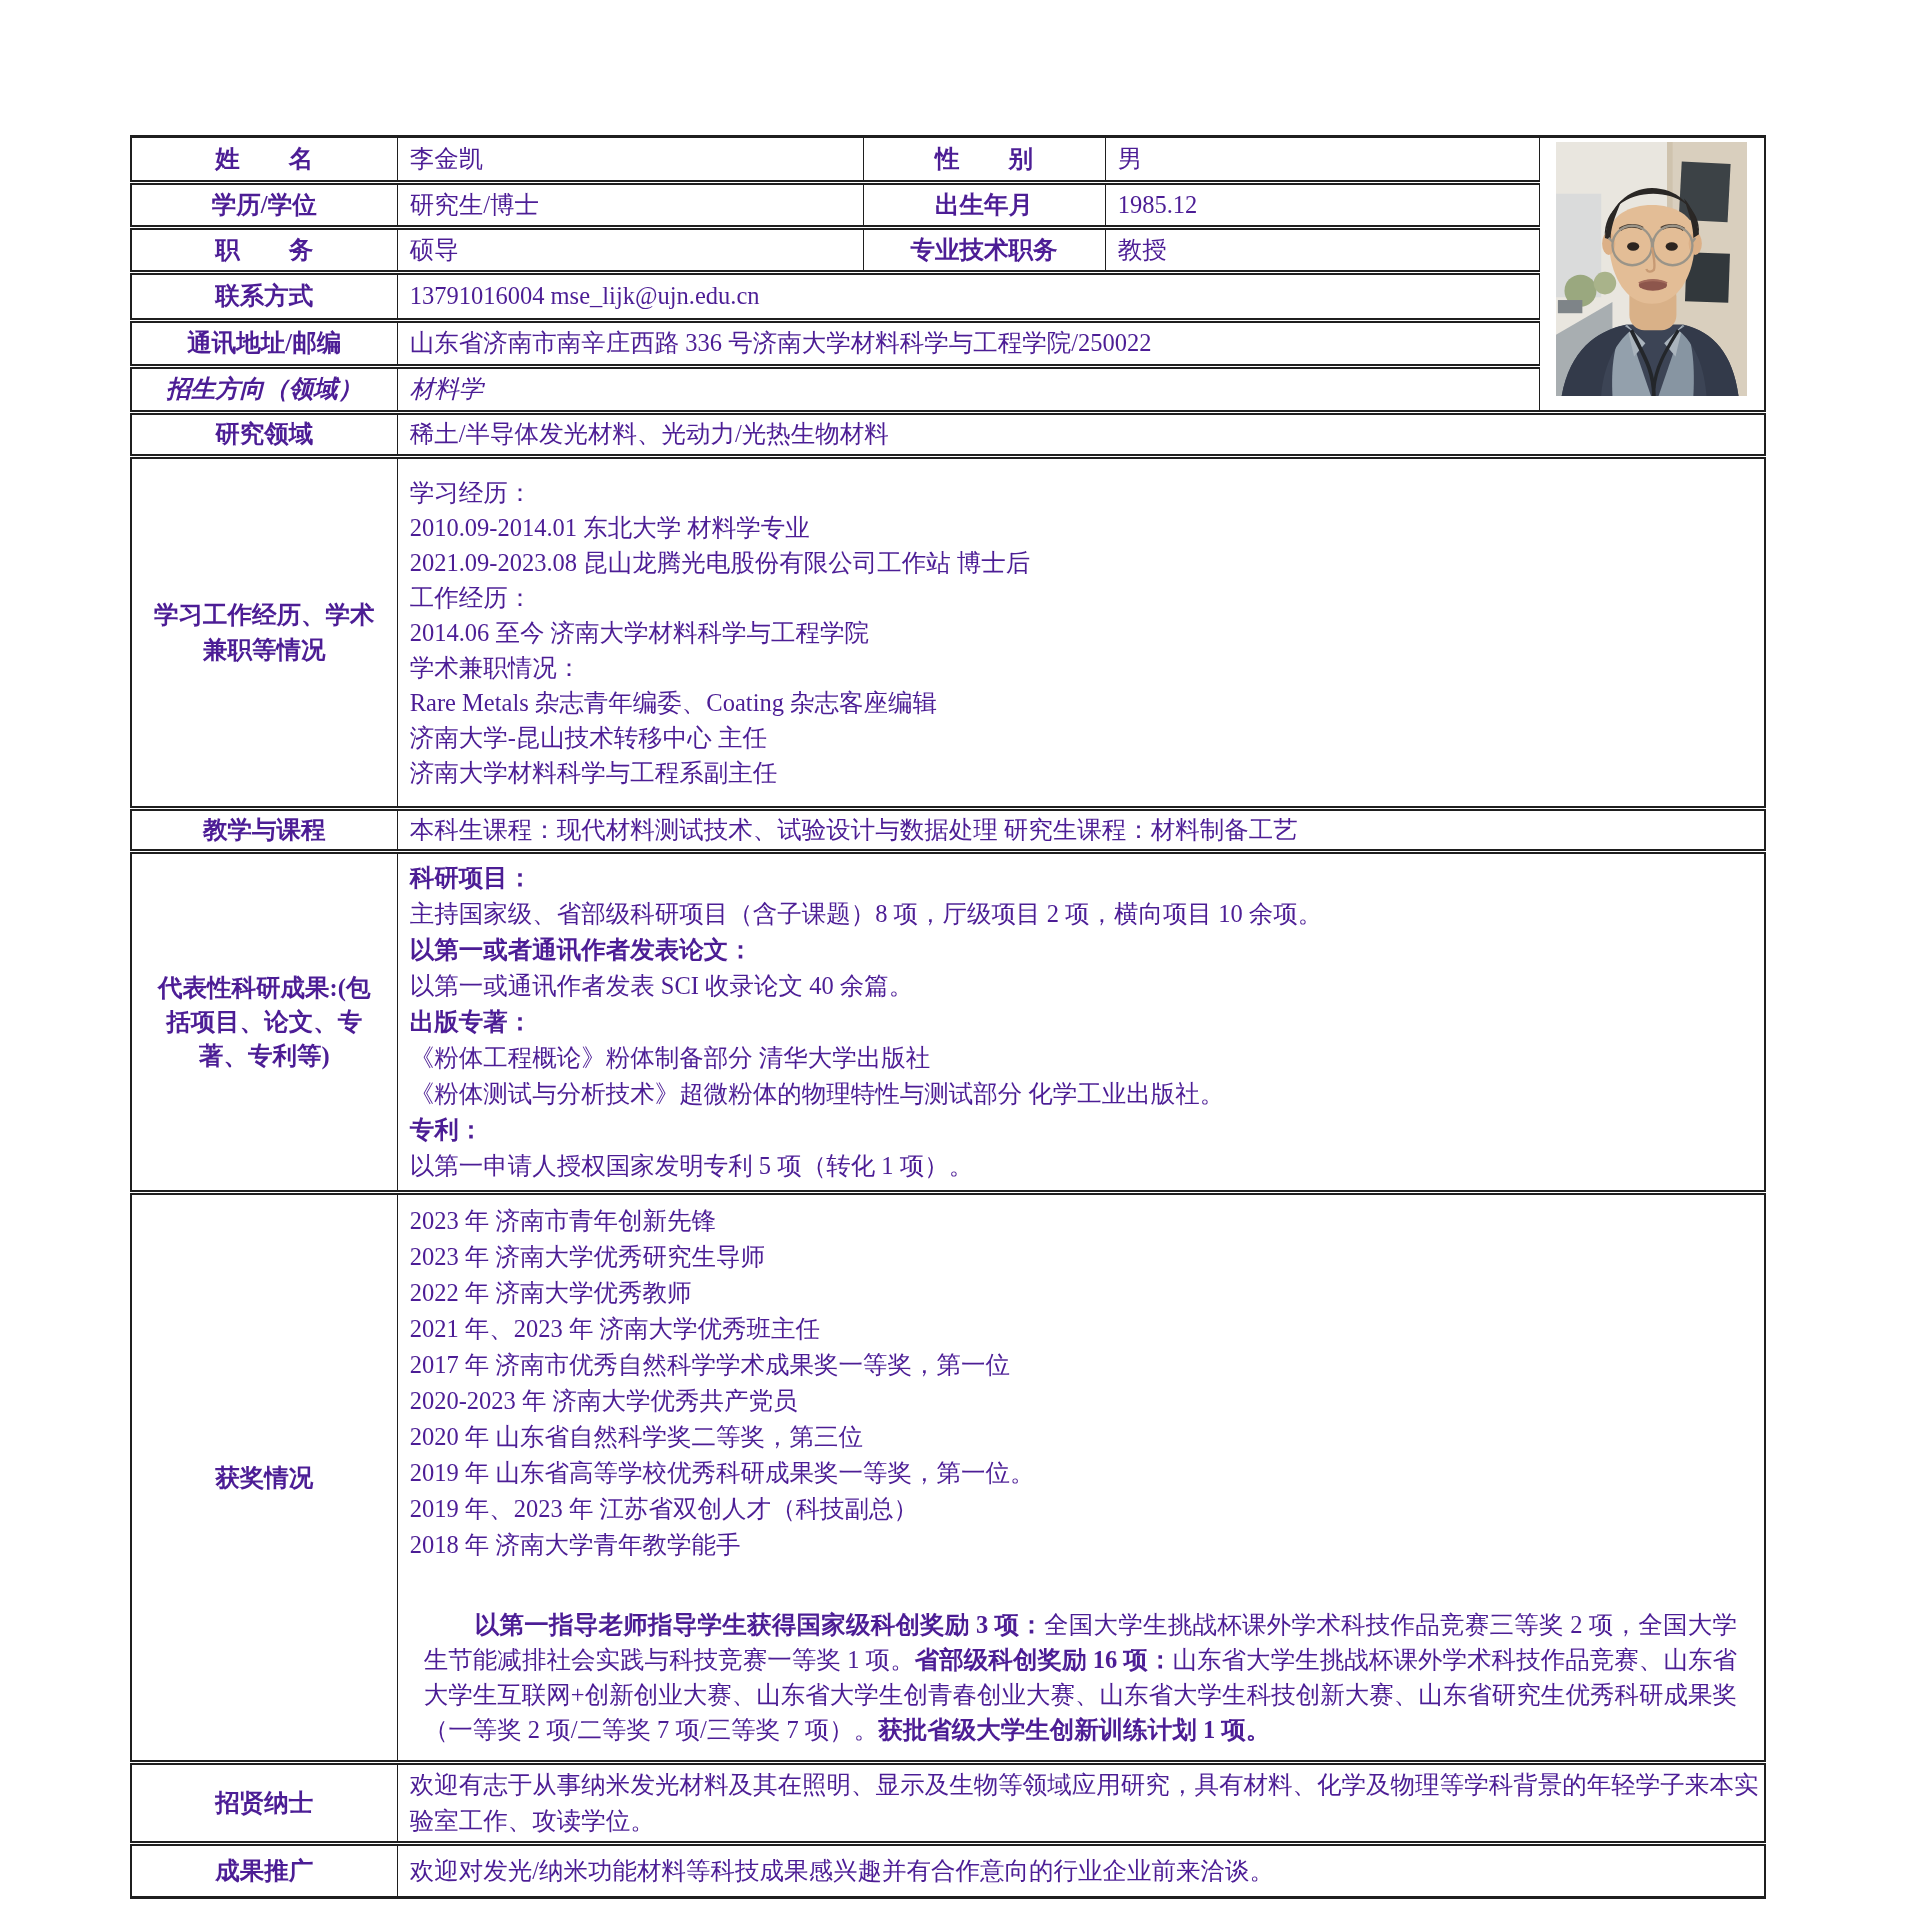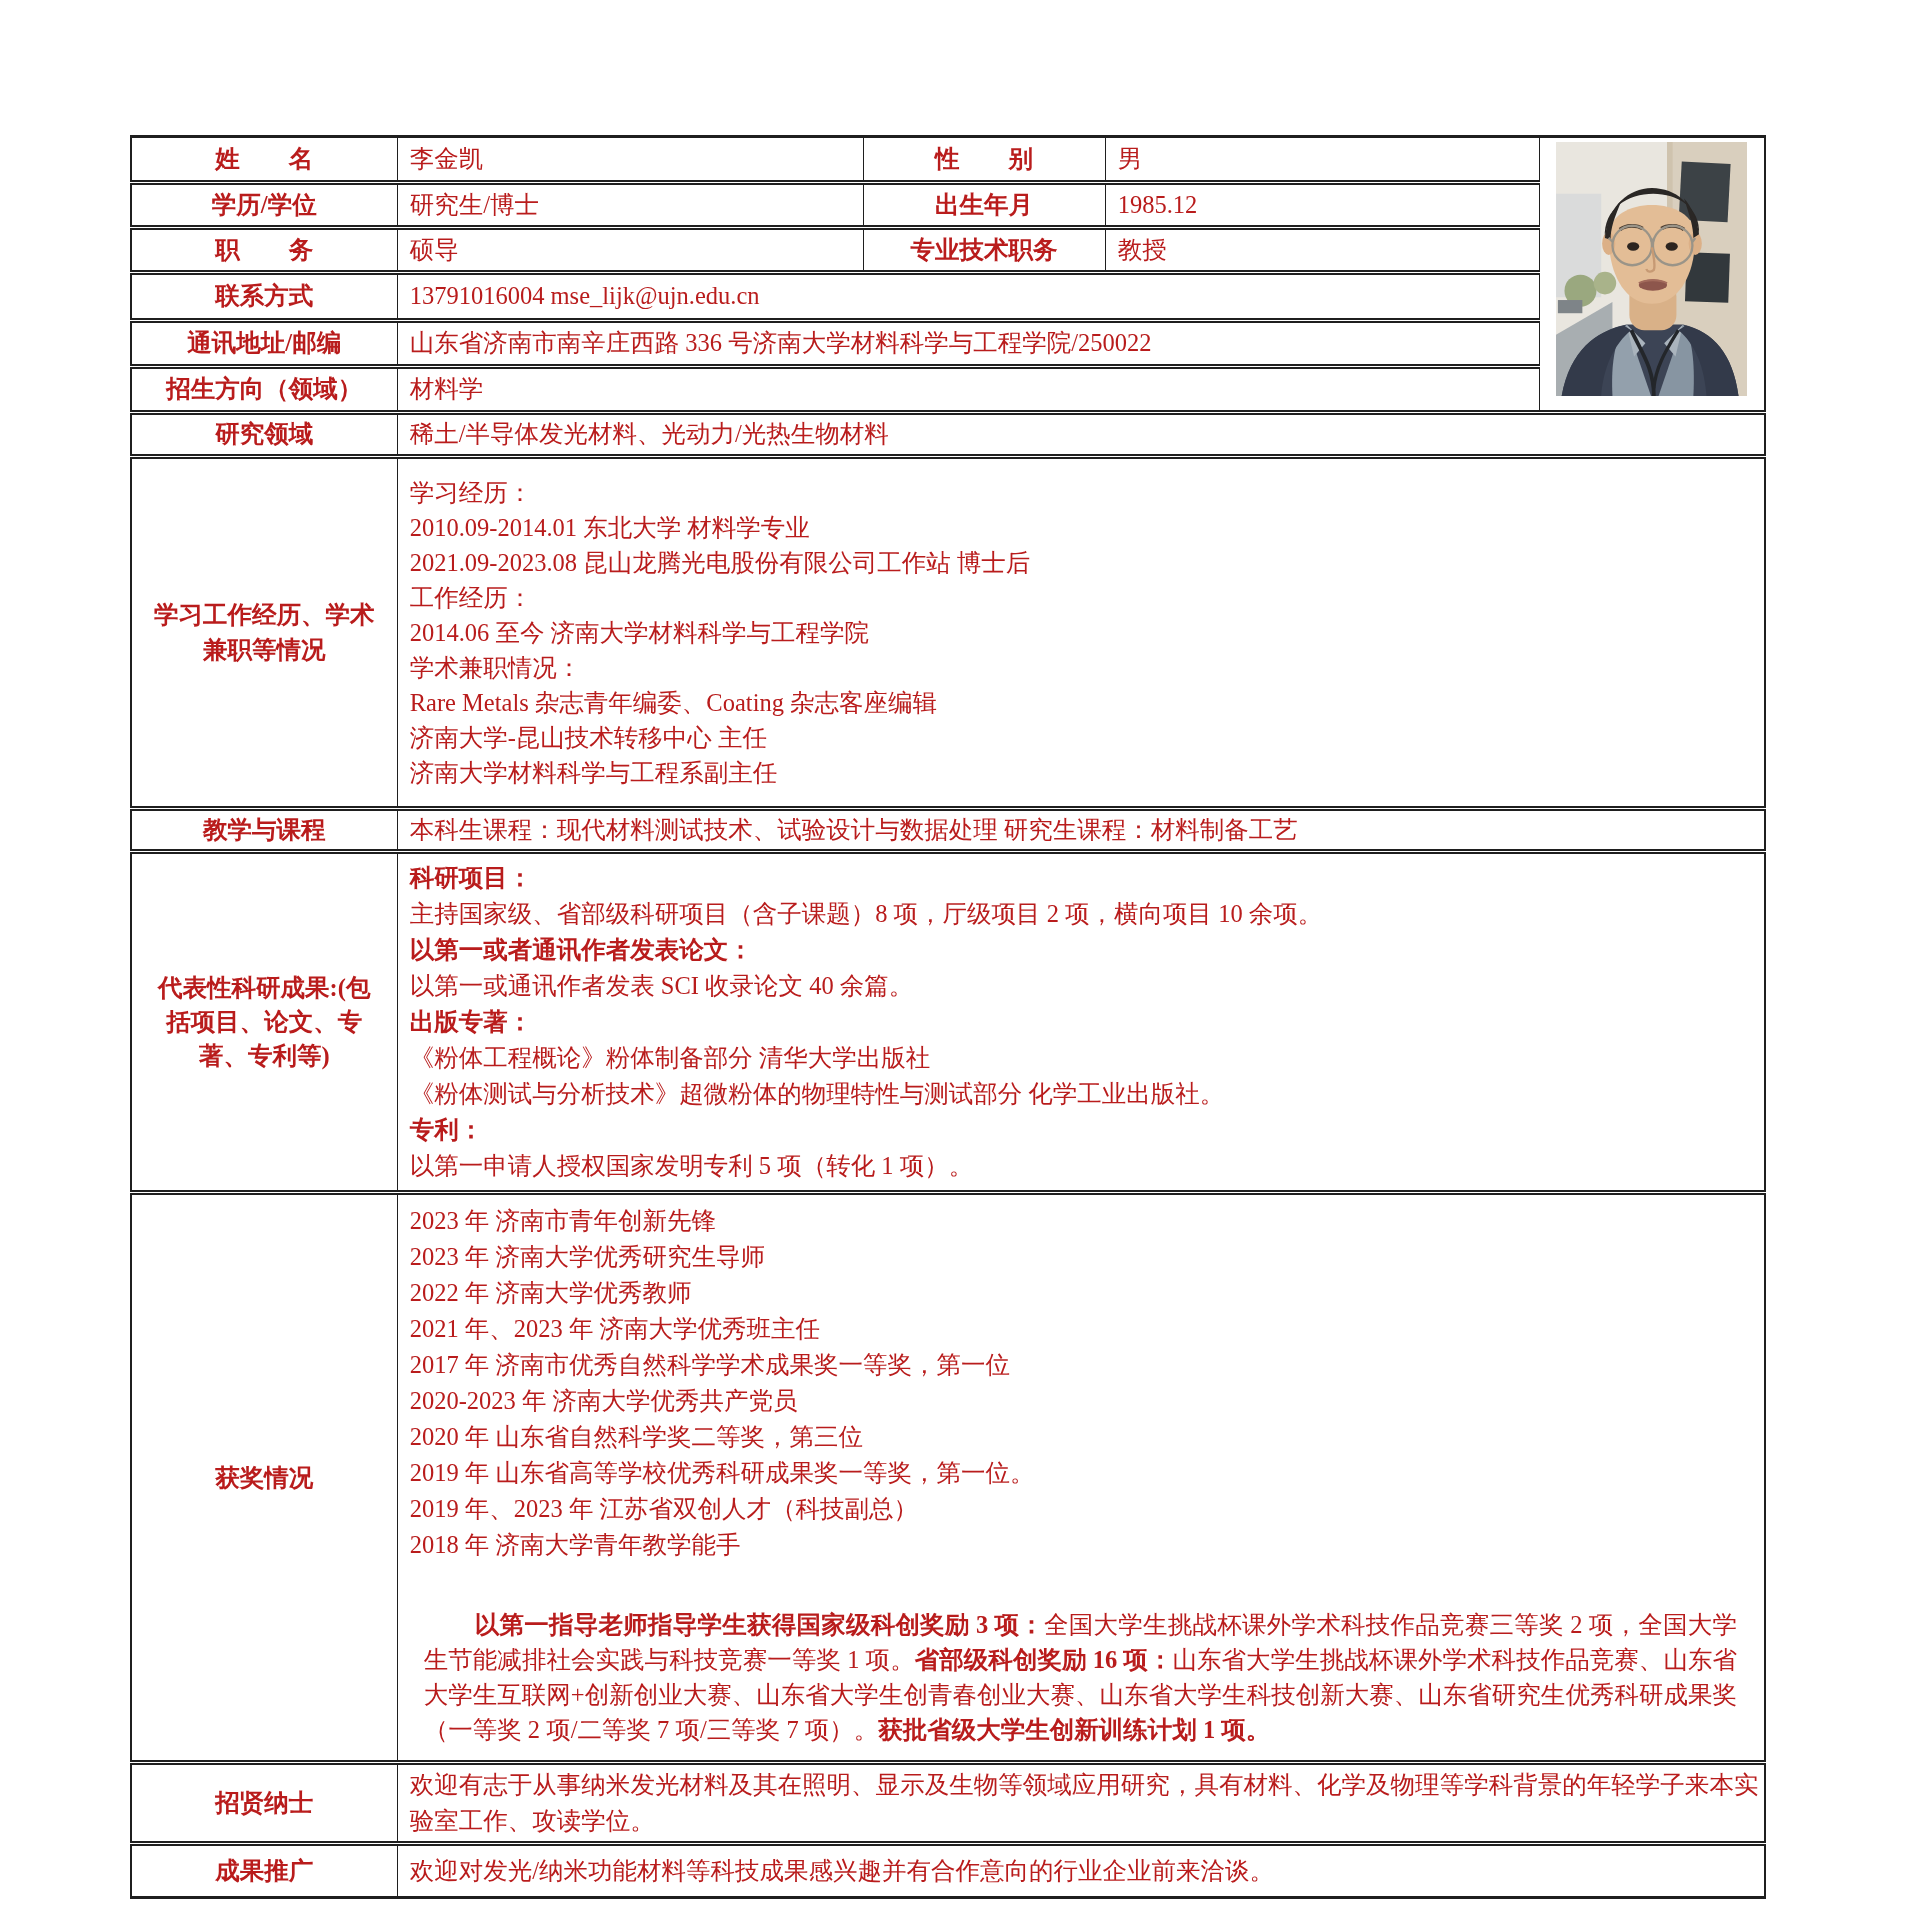--- a/index.html
+++ b/index.html
@@ -4,40 +4,40 @@
 <style>
   html,body{margin:0;padding:0;}
   body{
     width:1928px;height:1921px;background:#ffffff;position:relative;
     font-family:"Liberation Serif","DejaVu Serif",serif;
     color:#1b1b1b;overflow:hidden;
   }
   table.cv{
     position:absolute;left:130px;top:135px;width:1634px;
     border-collapse:collapse;table-layout:fixed;
-    font-size:24.5px;line-height:1.4;color:#b91c1c;
+    font-size:24.5px;line-height:1.4;color:#4c1d95;
   }
   td{border-left:1.9px solid #1f1f1f;border-right:1.9px solid #1f1f1f;
      border-top:5.6px double #1f1f1f;border-bottom:5.6px double #1f1f1f;
      padding:0;vertical-align:middle;background:#fff;}
   tr.rt td{border-top:3.8px solid #1f1f1f;}
   tr.rb td{border-bottom:3.8px solid #1f1f1f;}
   td.ol{border-left:2.8px solid #1f1f1f;}
   td.or{border-right:2.8px solid #1f1f1f;}
   td.lbl{font-weight:bold;text-align:center;padding:0 15px;}
   td.val{text-align:left;padding:1.9px 5.6px 1.9px 12.2px;}
   td.content{padding:3.8px 13px 3.8px 12.2px;}
   .lines37 .ln{line-height:35px;}
   .lines38 .ln{line-height:36px;}
   .awards-list .ln{line-height:36px;}
   .spacer{height:30px;}
   p.para{margin:14px;text-align:justify;text-indent:51px;line-height:35px;}
   b{font-weight:bold;}
   .r1{height:46px;} .r2{height:45px;} .r3{height:45px;} .r4{height:48px;}
-  .r5{height:46px;margin-top:16px;} .r6{height:46px;} .r7{height:44px;font-family:Liberation Serif, serif;} .r8{height:352px;}
+  .r5{height:46px;margin-top:16px;} .r6{height:46px;font-style:italic;} .r7{height:44px;font-family:Liberation Serif, serif;} .r8{height:352px;}
   .r9{height:40px;} .r10{height:341px;} .r11{height:565px;} .r12{height:81px;}
   .r13{height:54px;margin-left:28px;}
   td.photo-cell{text-align:center;vertical-align:middle;padding:0;}
   .awards-wrap{height:554px;overflow:hidden;padding-top:3.8px;}
 </style>
 </head>
 <body>
 
 <table class="cv">
   <colgroup>

